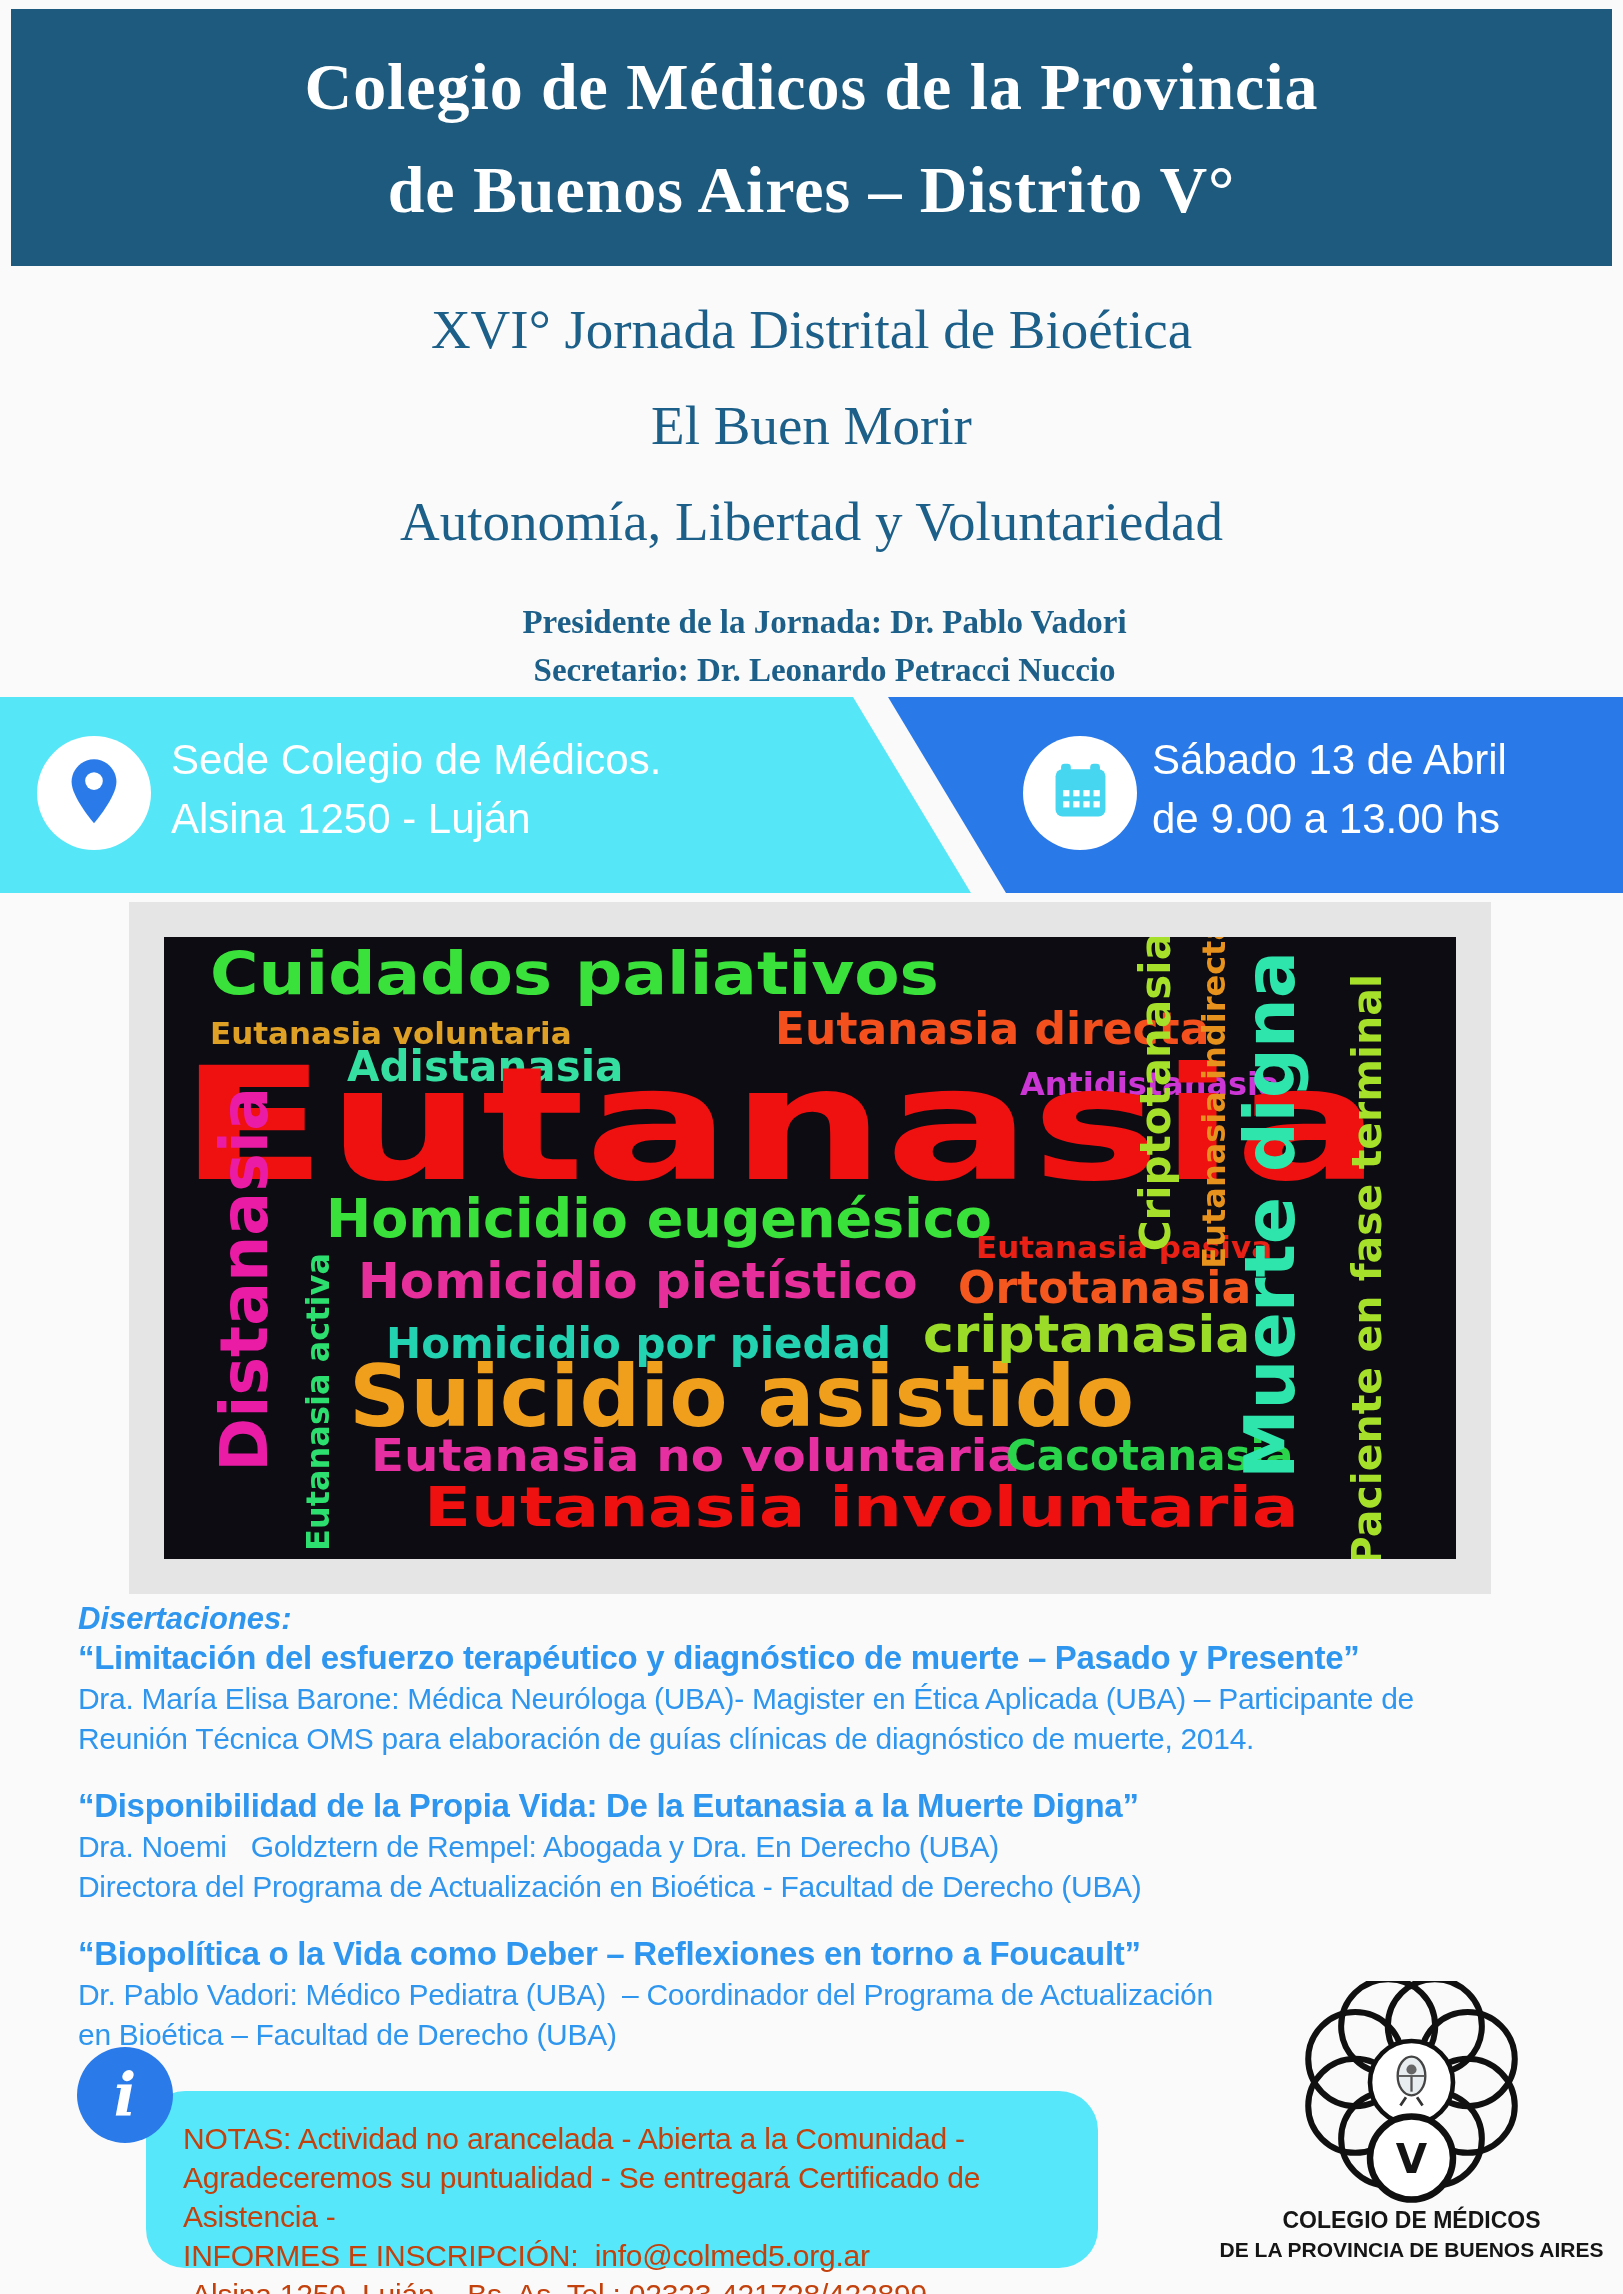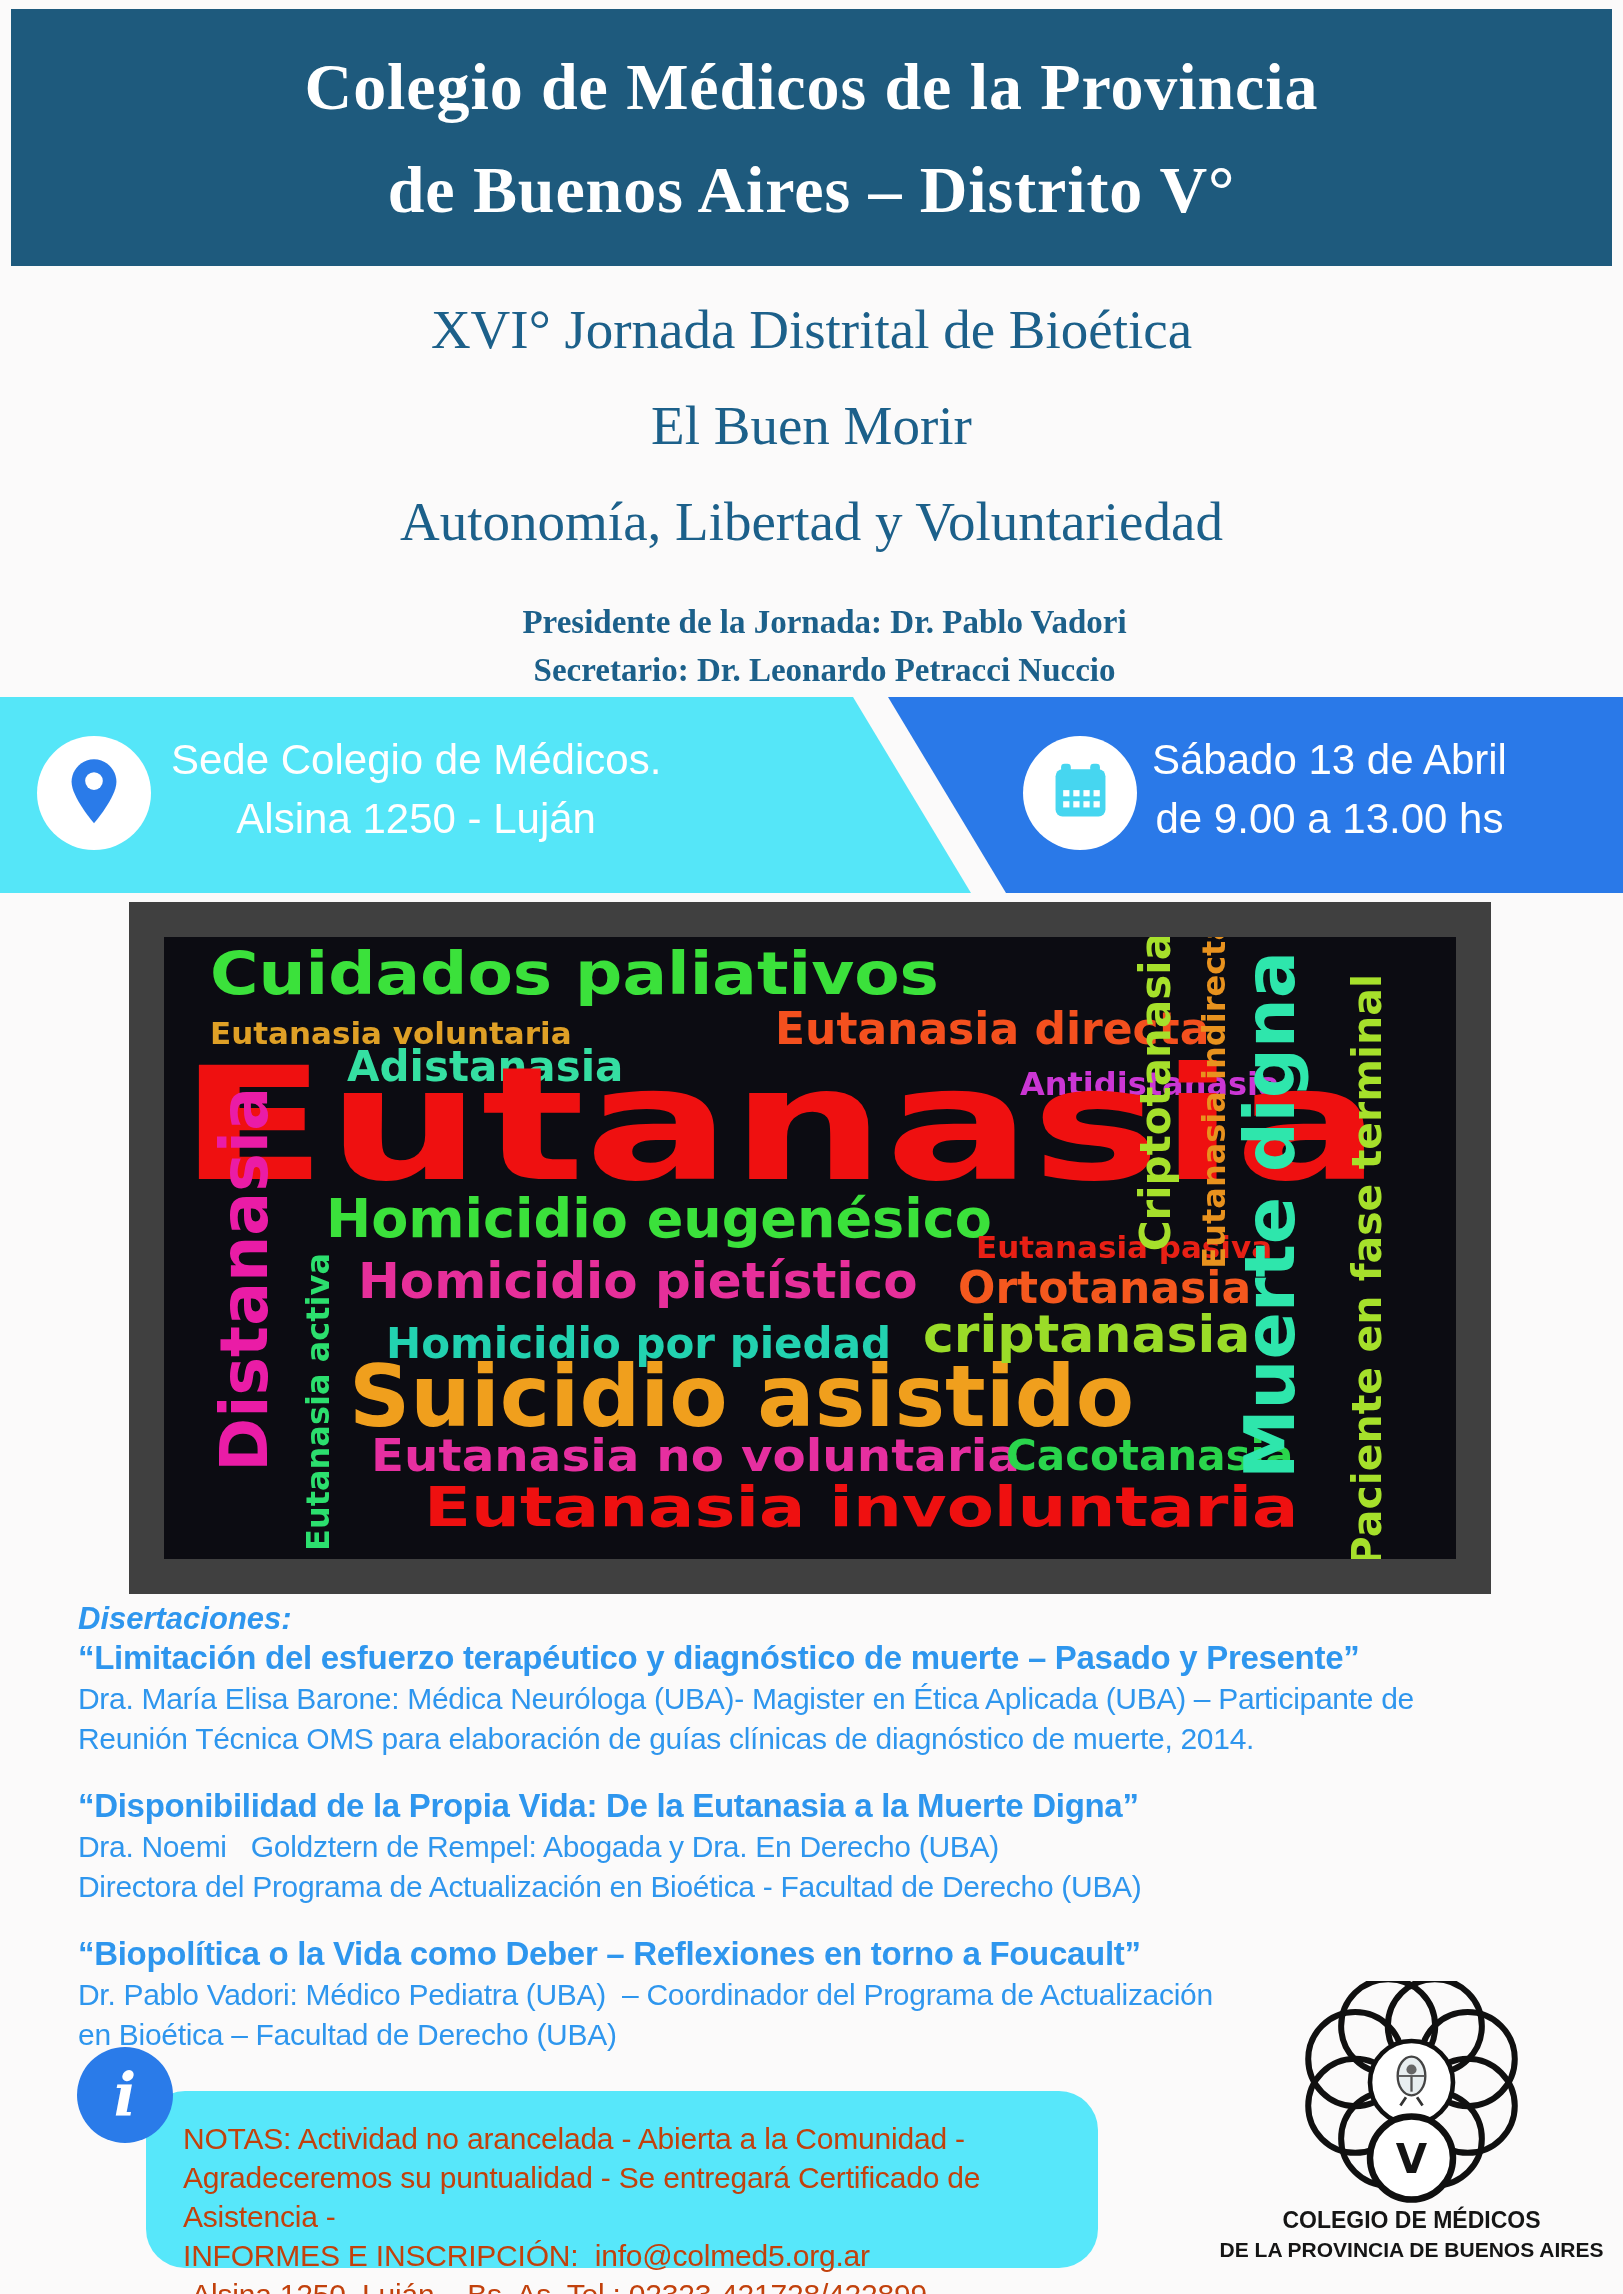--- a/index.html
+++ b/index.html
@@ -40,21 +40,21 @@
     clip-path:polygon(888px 0,100% 0,100% 100%,1006px 100%);
   }
   .b-circle{
     position:absolute;width:114px;height:114px;border-radius:50%;
     background:#ffffff;top:39px;display:flex;align-items:center;justify-content:center;
   }
   .b-circle.venue{left:37px;}
   .b-circle.date{left:1023px;}
   .b-text{
     position:absolute;top:33px;color:#ffffff;font-size:42px;line-height:59px;
-    font-family:"Liberation Sans",sans-serif;white-space:nowrap;text-align:center;
+    font-family:"Liberation Sans",sans-serif;white-space:nowrap;
   }
   .b-text.venue{left:171px;}
   .b-text.date{left:1152px;}
   
   .wc-frame{
     position:absolute;left:129px;top:902px;width:1362px;height:692px;
     background:#2b7ff2;
   }
   .wc-canvas{
     position:absolute;left:35px;top:35px;right:35px;bottom:35px;
@@ -159,21 +159,21 @@
           <rect x="31.4" y="29" width="4.5" height="4.5" fill="#ffffff"></rect>
         </svg>
       </span>
     </div>
     <div class="b-text date">
       <div>Sábado 13 de Abril</div>
       <div>de 9.00 a 13.00 hs</div>
     </div>
   </div>
 
-  <div class="wc-frame" style="background: #404040;">
+  <div class="wc-frame" style="background: #e5e5e5;">
     <div class="wc-canvas" style="background: rgb(12, 12, 18);">
         <span class="wc-word" style="left: 46px; top: 7.4px; font-size: 59px; color: rgb(59, 225, 59); transform: scaleX(1.12);">Cuidados paliativos</span>
         <span class="wc-word" style="left: 46px; top: 81px; font-size: 31px; color: rgb(223, 160, 38);">Eutanasia voluntaria</span>
         <span class="wc-word" style="left: 183px; top: 109px; font-size: 42px; color: rgb(53, 223, 162);">Adistanasia</span>
         <span class="wc-word" style="left: 611px; top: 70px; font-size: 44px; color: rgb(244, 80, 30);">Eutanasia directa</span>
         <span class="wc-word" style="left: 856px; top: 131px; font-size: 32px; color: rgb(203, 54, 212);">Antidistanasia</span>
         <span class="wc-word" style="left: 14.8px; top: 109px; font-size: 157px; color: rgb(239, 16, 16); transform: scaleX(1.38);">Eutanasia</span>
         <span class="wc-word" style="left: 162px; top: 255px; font-size: 54px; color: rgb(59, 225, 59);">Homicidio eugenésico</span>
         <span class="wc-word" style="left: 812px; top: 295px; font-size: 31px; color: rgb(232, 32, 21);">Eutanasia pasiva</span>
         <span class="wc-word" style="left: 194px; top: 319px; font-size: 50px; color: rgb(230, 47, 154);">Homicidio pietístico</span>

